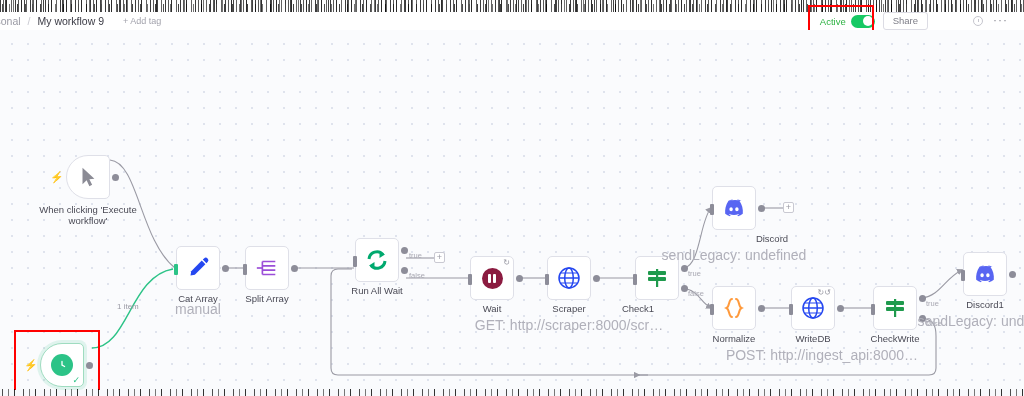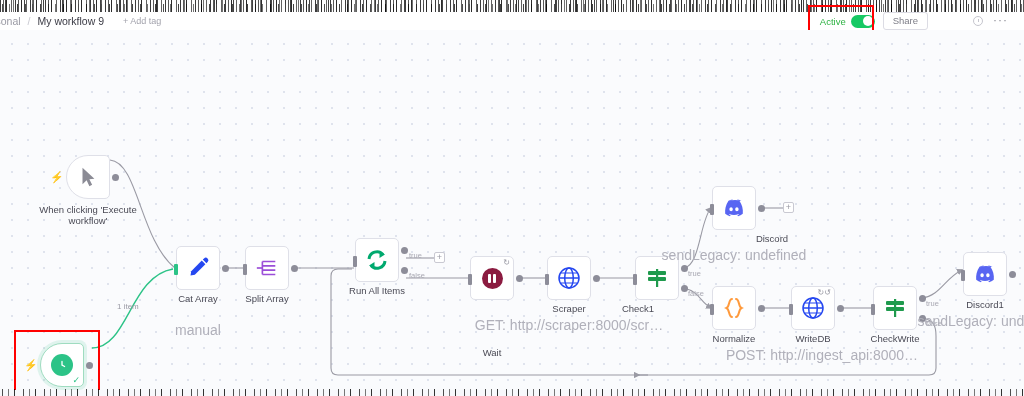--- a/index.html
+++ b/index.html
@@ -271,21 +271,21 @@
 
   <div class="node" style="left:176px; top:216px;">
     <div class="port-in green" style="left:-3px; top:17px;"></div>
     <svg class="ic" viewBox="0 0 24 24">
       <path d="M4.5 19.5 L5.2 15.2 L15.8 4.6 L19.4 8.2 L8.8 18.8 Z" fill="#2547f0"></path>
       <path d="M16.8 3.6 L18 2.4 A1.7 1.7 0 0 1 21.6 6 L20.4 7.2 Z" fill="#2547f0"></path>
     </svg>
     <div class="port" style="right:-10px; top:18px;"></div>
   </div>
   <div class="node-label" style="left:198px; top:264px;">Cat Array</div>
-  <div class="node-sub" style="left:198px; top:292px;text-align:right;">manual</div>
+  <div class="node-sub" style="left:198px; top:271px;text-align:right;">manual</div>
 
   <div class="node" style="left:245px; top:216px;">
     <div class="port-in" style="left:-3px; top:17px;"></div>
     <svg class="ic" viewBox="0 0 26 24">
       <path d="M2 12 L8 12" stroke="#9b4dd8" stroke-width="1.8"></path>
       <path d="M8 5 L8 19" stroke="#9b4dd8" stroke-width="1.8"></path>
       <path d="M8 5 L22 5 M8 9.7 L22 9.7 M8 14.3 L22 14.3 M8 19 L22 19" stroke="#9b4dd8" stroke-width="1.8"></path>
     </svg>
     <div class="port" style="right:-10px; top:18px;"></div>
   </div>
@@ -298,34 +298,34 @@
       <path d="M20 13 A8 8 0 0 1 6 17.5" fill="none" stroke="#00a96e" stroke-width="3"></path>
       <path d="M14.5 3 L20 6.5 L14.5 10 Z" fill="#00a96e"></path>
       <path d="M9.5 21 L4 17.5 L9.5 14 Z" fill="#00a96e"></path>
     </svg>
     <div class="port" style="right:-10px; top:8px;"></div>
     <div class="port" style="right:-10px; top:28px;"></div>
   </div>
   <div class="port-label" style="left:409px; top:221px;">true</div>
   <div class="port-label" style="left:409px; top:241px;">false</div>
   <div class="plus-box" style="left:434px; top:222px;">+</div>
-  <div class="node-label" style="left:377px; top:256px;">Run All Items</div>
+  <div class="node-label" style="left:377px; top:256px;">Run All Wait</div>
 
   <div class="node" style="left:470px; top:226px;">
     <div class="port-in" style="left:-3px; top:17px;"></div>
     <span class="badge-loop">↻</span>
     <div class="circle-ic" style="background:#8b1b40; width:21px; height:21px;">
       <div class="pause-bars">
           <i></i>
           <i></i>
         </div>
     </div>
     <div class="port" style="right:-10px; top:18px;"></div>
   </div>
-  <div class="node-label" style="left:492px; top:274px;margin-top:44px;">Wait</div>
+  <div class="node-label" style="left:492px; top:274px;">Wait</div>
 
   <div class="node" style="left:547px; top:226px;">
     <div class="port-in" style="left:-3px; top:17px;"></div>
     <svg class="ic" viewBox="0 0 24 24">
       <circle cx="12" cy="12" r="10" fill="none" stroke="#2547f0" stroke-width="1.5"></circle>
       <ellipse cx="12" cy="12" rx="4.3" ry="10" fill="none" stroke="#2547f0" stroke-width="1.5"></ellipse>
       <path d="M2 12 H22" stroke="#2547f0" stroke-width="1.5"></path>
       <path d="M3.6 7 H20.4 M3.6 17 H20.4" stroke="#2547f0" stroke-width="1.2"></path>
     </svg>
     <div class="port" style="right:-10px; top:18px;"></div>

